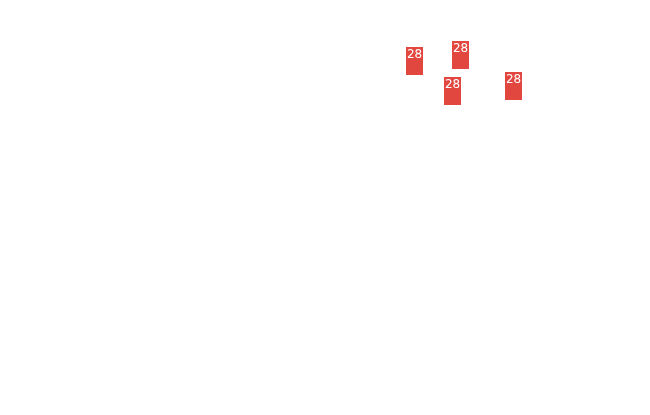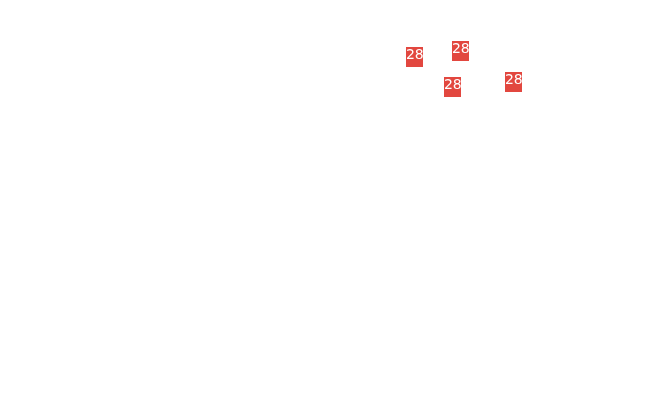--- a/index.html
+++ b/index.html
@@ -15,24 +15,24 @@
     .canvas {
       position: absolute;
       left: 0; top: 0;
       width: 650px;
       height: 415px;
       background: #ffffff;
     }
     .badge {
       position: absolute;
       width: 17px;
-      height: 20px;
+      height: 28px;
       background: #e2473f;
       color: #ffffff;
-      font-size: 14px;
+      font-size: 12px;
       line-height: 15px;
       text-align: center;
       letter-spacing: -0.2px;
       cursor: pointer;
     }
   </style>
 </head>
 <body>
 
 <div class="canvas">

